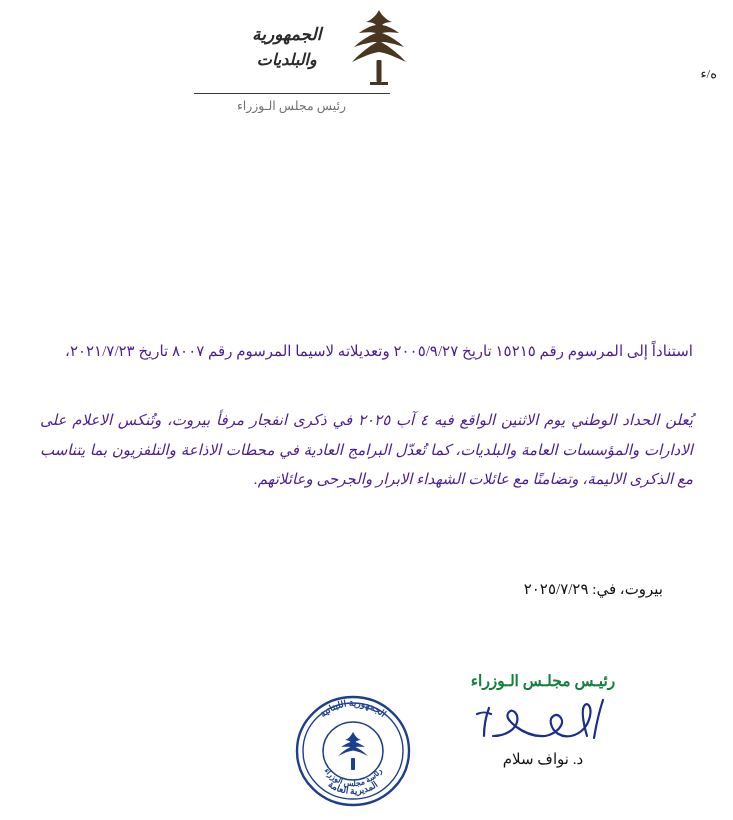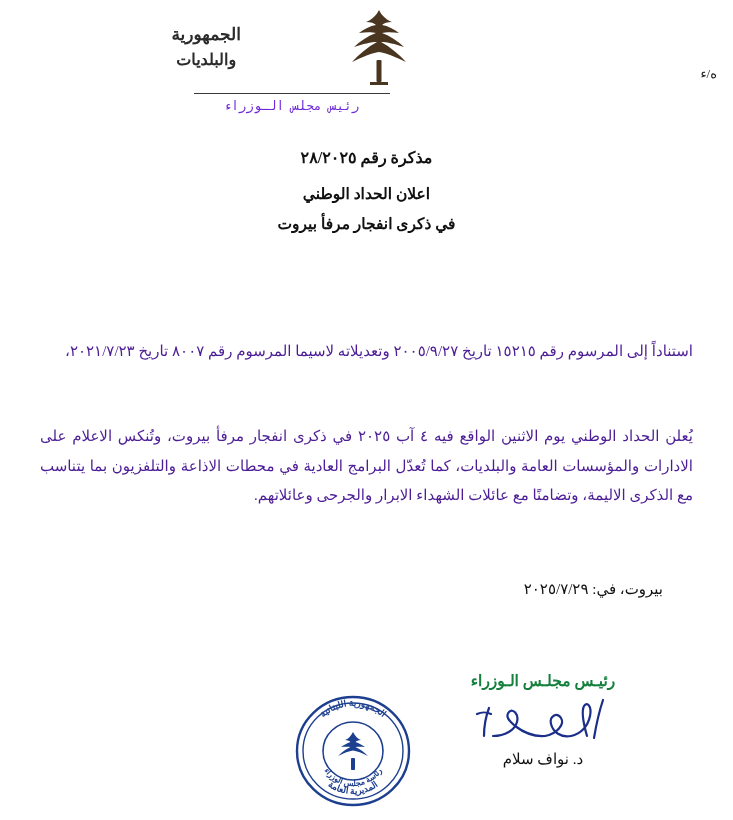--- a/index.html
+++ b/index.html
@@ -41,24 +41,25 @@
     left: 0;
     right: 0;
     display: flex;
     flex-direction: column;
     align-items: center;
   }
   .letterhead-inner {
     display: flex;
     flex-direction: row-reverse;
     align-items: center;
-    justify-content: space-between;
+    justify-content: flex-end;
     gap: 24px;
     width: 240px;
     margin-right: 150px;
+    font-style: italic;
   }
   .lh-text {
     text-align: center;
     line-height: 1.45;
     color: #2b2b2b;
   }
   .lh-line1, .lh-line2 {
     font-size: 17px;
     font-weight: bold;
     letter-spacing: 1px;
@@ -77,23 +78,22 @@
     width: 196px;
     height: 1px;
     background: #3a3a3a;
     margin: 7px 150px 0 0;
   }
   .lh-sub {
     margin: 4px 150px 0 0;
     width: 196px;
     text-align: center;
     font-size: 12.5px;
-    color: #6d28d9;
+    color: #737373;
     letter-spacing: 1.2px;
-    font-family: Liberation Mono, monospace;
   }
 
   
   .title-block {
     position: absolute;
     top: 148px;
     left: 0;
     right: 0;
     text-align: center;
   }
@@ -120,21 +120,21 @@
     right: 40px;
     left: 40px;
   }
   .para {
     font-size: 15px;
     line-height: 1.95;
     text-align: justify;
     text-align-last: right;
     color: #4c1d95;
   }
-  .para + .para { margin-top: 56px; }
+  .para + .para { margin-top: 40px; font-style: italic; }
 
   
   .place-date {
     position: absolute;
     top: 580px;
     right: 0;
     left: 0;
     font-size: 15px;
     letter-spacing: 0.5px;
   }
@@ -204,25 +204,20 @@
             <rect x="30.5" y="52" width="5" height="22" rx="1"></rect>
             <path d="M24 74 h18 v3 h-18 z"></path>
           </g>
         </svg>
       </div>
     </div>
     <div class="lh-rule"></div>
     <div class="lh-sub">رئيس مجلس الـوزراء</div>
   </div>
 
-  <div class="title-block">
-    <div class="doc-number">مذكرة رقم ٢٨/٢٠٢٥</div>
-    <div class="doc-subject-1">اعلان الحداد الوطني</div>
-    <div class="doc-subject-2">في ذكرى انفجار مرفأ بيروت</div>
-  </div>
 
   <div class="body-wrap">
     <p class="para">استناداً إلى المرسوم رقم ١٥٢١٥ تاريخ ٢٠٠٥/٩/٢٧ وتعديلاته لاسيما المرسوم رقم ٨٠٠٧ تاريخ ٢٠٢١/٧/٢٣،</p>
     <p class="para">يُعلن الحداد الوطني يوم الاثنين الواقع فيه ٤ آب ٢٠٢٥ في ذكرى انفجار مرفأ بيروت، وتُنكس الاعلام على الادارات والمؤسسات العامة والبلديات، كما تُعدّل البرامج العادية في محطات الاذاعة والتلفزيون بما يتناسب مع الذكرى الاليمة، وتضامنًا مع عائلات الشهداء الابرار والجرحى وعائلاتهم.</p>
   </div>
 
   <div class="place-date">
     <span class="pd-inner">بيروت، في: ٢٠٢٥/٧/٢٩</span>
   </div>
 

